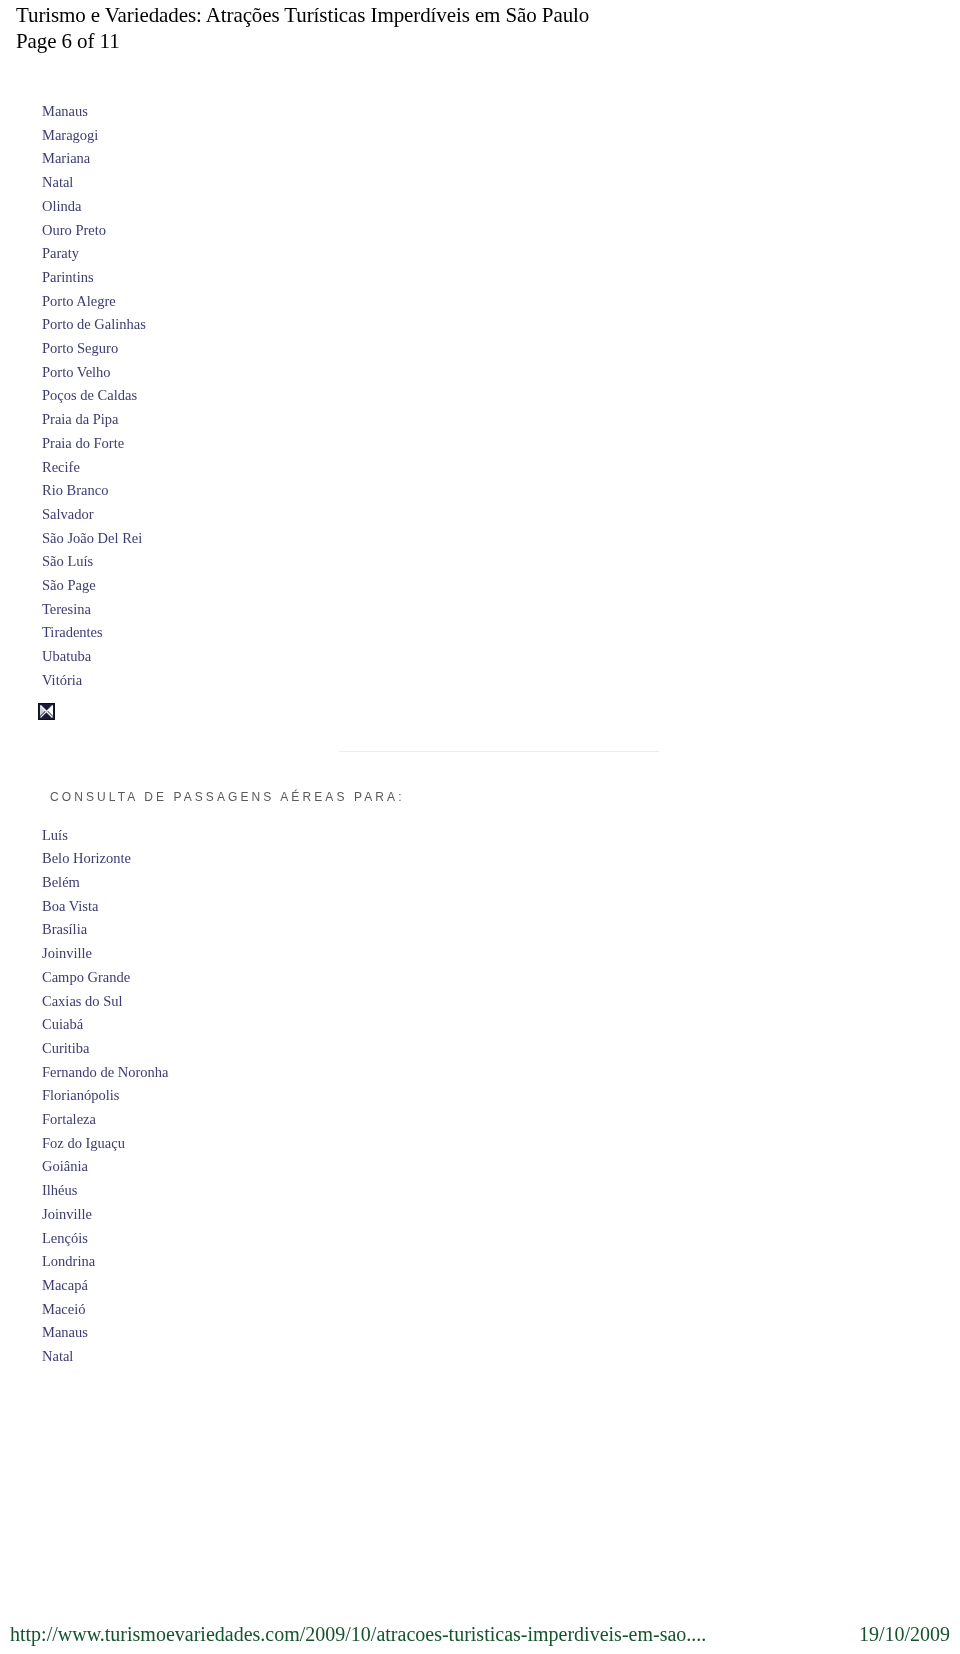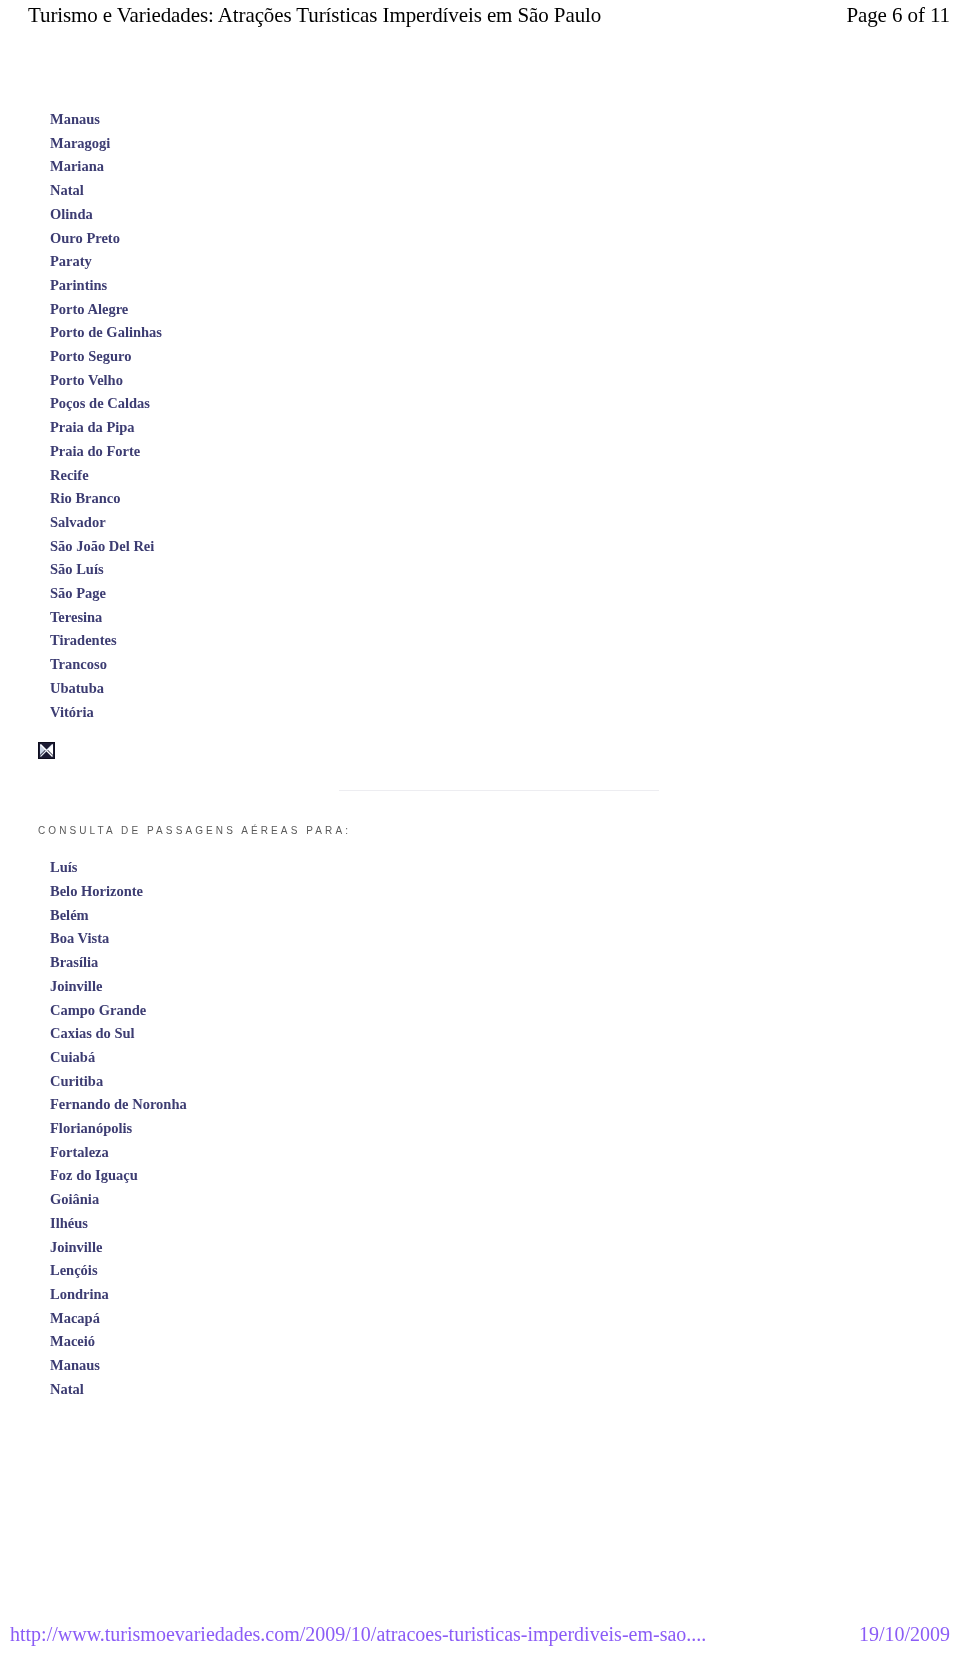--- a/index.html
+++ b/index.html
@@ -18,44 +18,44 @@
   
   .print-header {
     position: absolute;
     top: 0;
     left: 0;
     width: 960px;
     height: 30px;
     display: flex;
     align-items: flex-start;
     justify-content: space-between;
-    padding: 2px 10px 0 28px;
+    padding: 2px 10px 0 16px;
     box-sizing: border-box;
     font-family: "Liberation Serif", "DejaVu Serif", serif;
     font-size: 21px;
     color: #000000;
     line-height: 26px;
     white-space: nowrap;
+    flex-direction: column;
   }
   .print-header .ph-title { letter-spacing: -0.1px; }
   .print-header .ph-page  { letter-spacing: -0.1px; }
 
   
   .page-body {
     position: absolute;
     top: 96px;
     left: 0;
     width: 960px;
   }
 
   .city-list {
     list-style: none;
-    margin: 12px;
+    margin: 4px;
     padding: 0;
-    font-weight: bold;
   }
   .city-item {
     font-family: "Liberation Serif", "DejaVu Serif", serif;
     font-size: 14.5px;
     line-height: 23.7px;
     color: #3c3c72;
     padding-left: 38px;
     white-space: nowrap;
     cursor: pointer;
   }
@@ -85,46 +85,46 @@
   .divider {
     width: 320px;
     height: 1px;
     background: #ededf1;
     border: 0;
   }
 
   
   .section-heading {
     font-family: "Liberation Sans", "DejaVu Sans", sans-serif;
-    font-size: 10px;
+    font-size: 12px;
     font-weight: 400;
     color: #595959;
     letter-spacing: 3.1px;
     padding-left: 38px;
-    margin: 0;
+    margin: 12px;
     padding-top: 26px;
     padding-bottom: 8px;
     white-space: nowrap;
   }
 
   
   .print-footer {
     position: absolute;
     left: 0;
     bottom: 8px;
     width: 960px;
     height: 30px;
     display: flex;
     align-items: flex-end;
     justify-content: space-between;
     padding: 0 10px 0 10px;
     box-sizing: border-box;
     font-family: "Liberation Serif", "DejaVu Serif", serif;
     font-size: 20px;
-    color: #8b5cf6;
+    color: #14532d;
     line-height: 24px;
     white-space: nowrap;
   }
 </style>
 </head>
 <body>
 
 <div class="print-header">
   <span class="ph-title">Turismo e Variedades: Atrações Turísticas Imperdíveis em São Paulo</span>
   <span class="ph-page">Page 6 of 11</span>
@@ -149,21 +149,20 @@
       <li class="city-item">Praia da Pipa</li>
       <li class="city-item">Praia do Forte</li>
       <li class="city-item">Recife</li>
       <li class="city-item">Rio Branco</li>
       <li class="city-item">Salvador</li>
       <li class="city-item">São João Del Rei</li>
       <li class="city-item">São Luís</li>
       <li class="city-item">São Page</li>
       <li class="city-item">Teresina</li>
       <li class="city-item">Tiradentes</li>
-      <li class="city-item">Trancoso</li>
       <li class="city-item">Ubatuba</li>
       <li class="city-item">Vitória</li>
     </ul>
 
   <div class="broken-img-wrap">
     <span class="broken-img">
       <svg width="17" height="17" viewBox="0 0 17 17" aria-hidden="true">
         <rect x="0" y="0" width="17" height="17" fill="#1b1b33"></rect>
         <path d="M2 2 L7.5 7.5 L2 13 Z" fill="#c9d3e4"></path>
         <path d="M15 2 L15 13 L9.5 7.5 Z" fill="#ffffff"></path>

